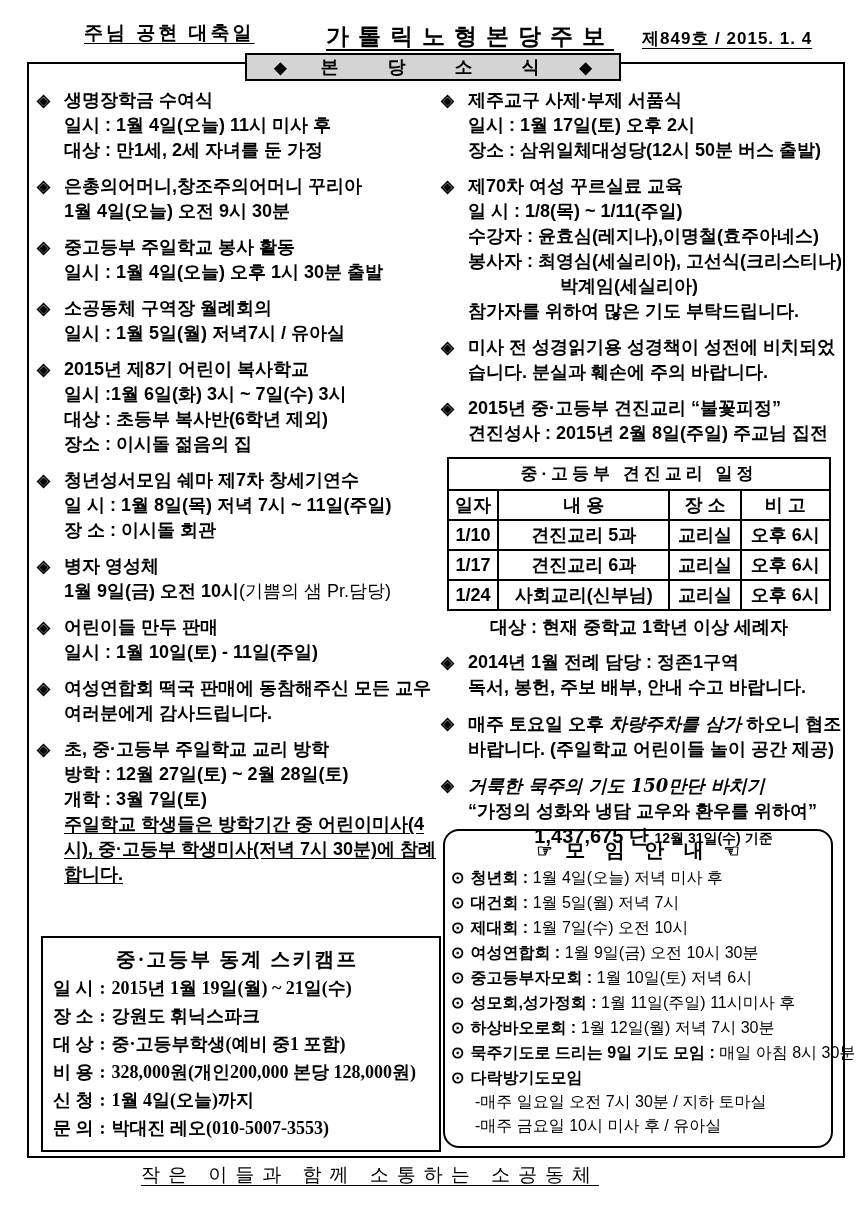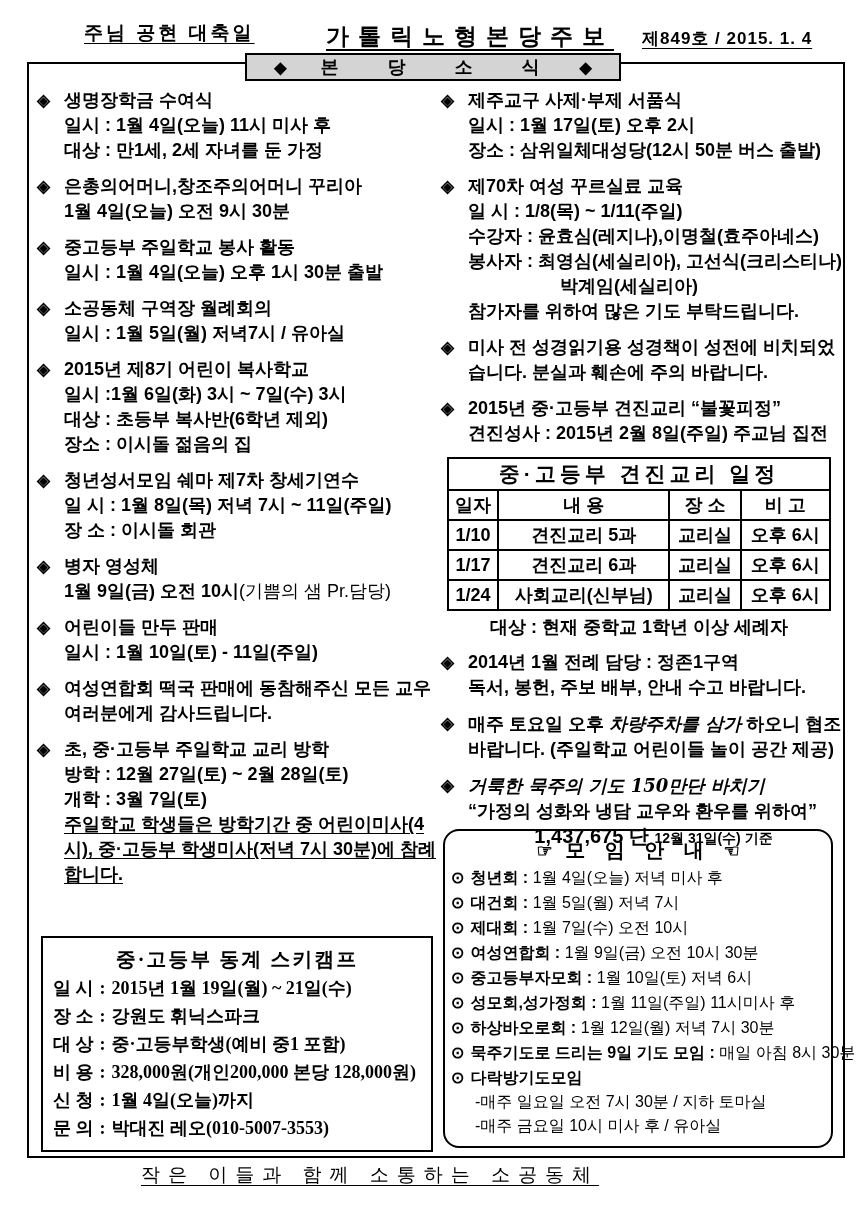--- a/index.html
+++ b/index.html
@@ -60,26 +60,26 @@
   .seg.big { font-size:20px; }
   
   .conf-table {
     border-collapse:collapse; margin:4px 0 4px 6px; width:384px;
     font-size:18px;
   }
   .conf-table th, .conf-table td {
     border:2px solid #000; text-align:center; padding:1px 2px;
     line-height:26px; font-weight:bold;
   }
-  .conf-table .t-title { font-size:21px; letter-spacing:4px; line-height:28px; }
+  .conf-table .t-title { font-size:17px; letter-spacing:4px; line-height:28px; }
   .t-caption { text-align:center; font-size:18px; margin:2px 0 10px 6px; width:384px; }
   
   .ski-box {
     position:absolute; left:12px; bottom:4px; width:368px;
-    border:2px solid #000; padding:6px 10px 8px 10px;
+    border:2px solid #000; padding:6px 18px 8px 10px;
     font-family:"Liberation Serif", serif; font-size:18px;
   }
   .ski-title { text-align:center; font-size:20px; letter-spacing:2px; line-height:30px; }
   .ski-row { line-height:28px; white-space:nowrap; }
   .ski-row .sep { margin:0 6px; }
   
   .meet-box {
     position:absolute; left:414px; bottom:8px; width:374px;
     border:2px solid #000; border-radius:16px;
     padding:5px 6px 8px 6px;

